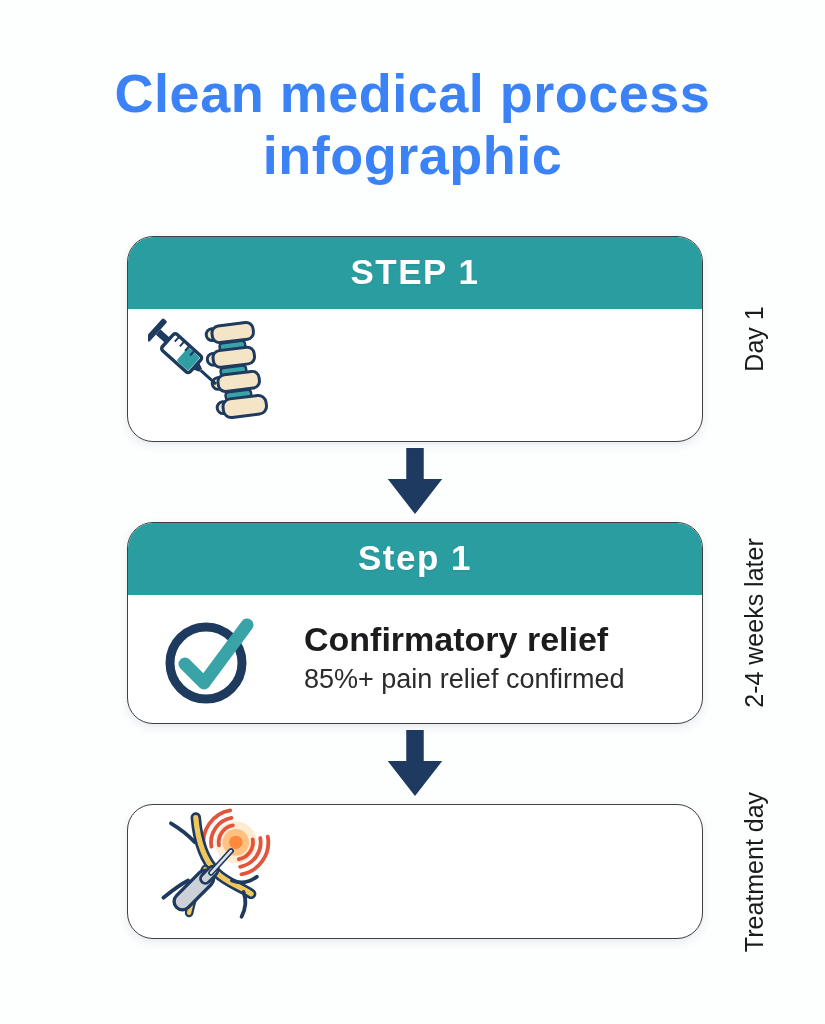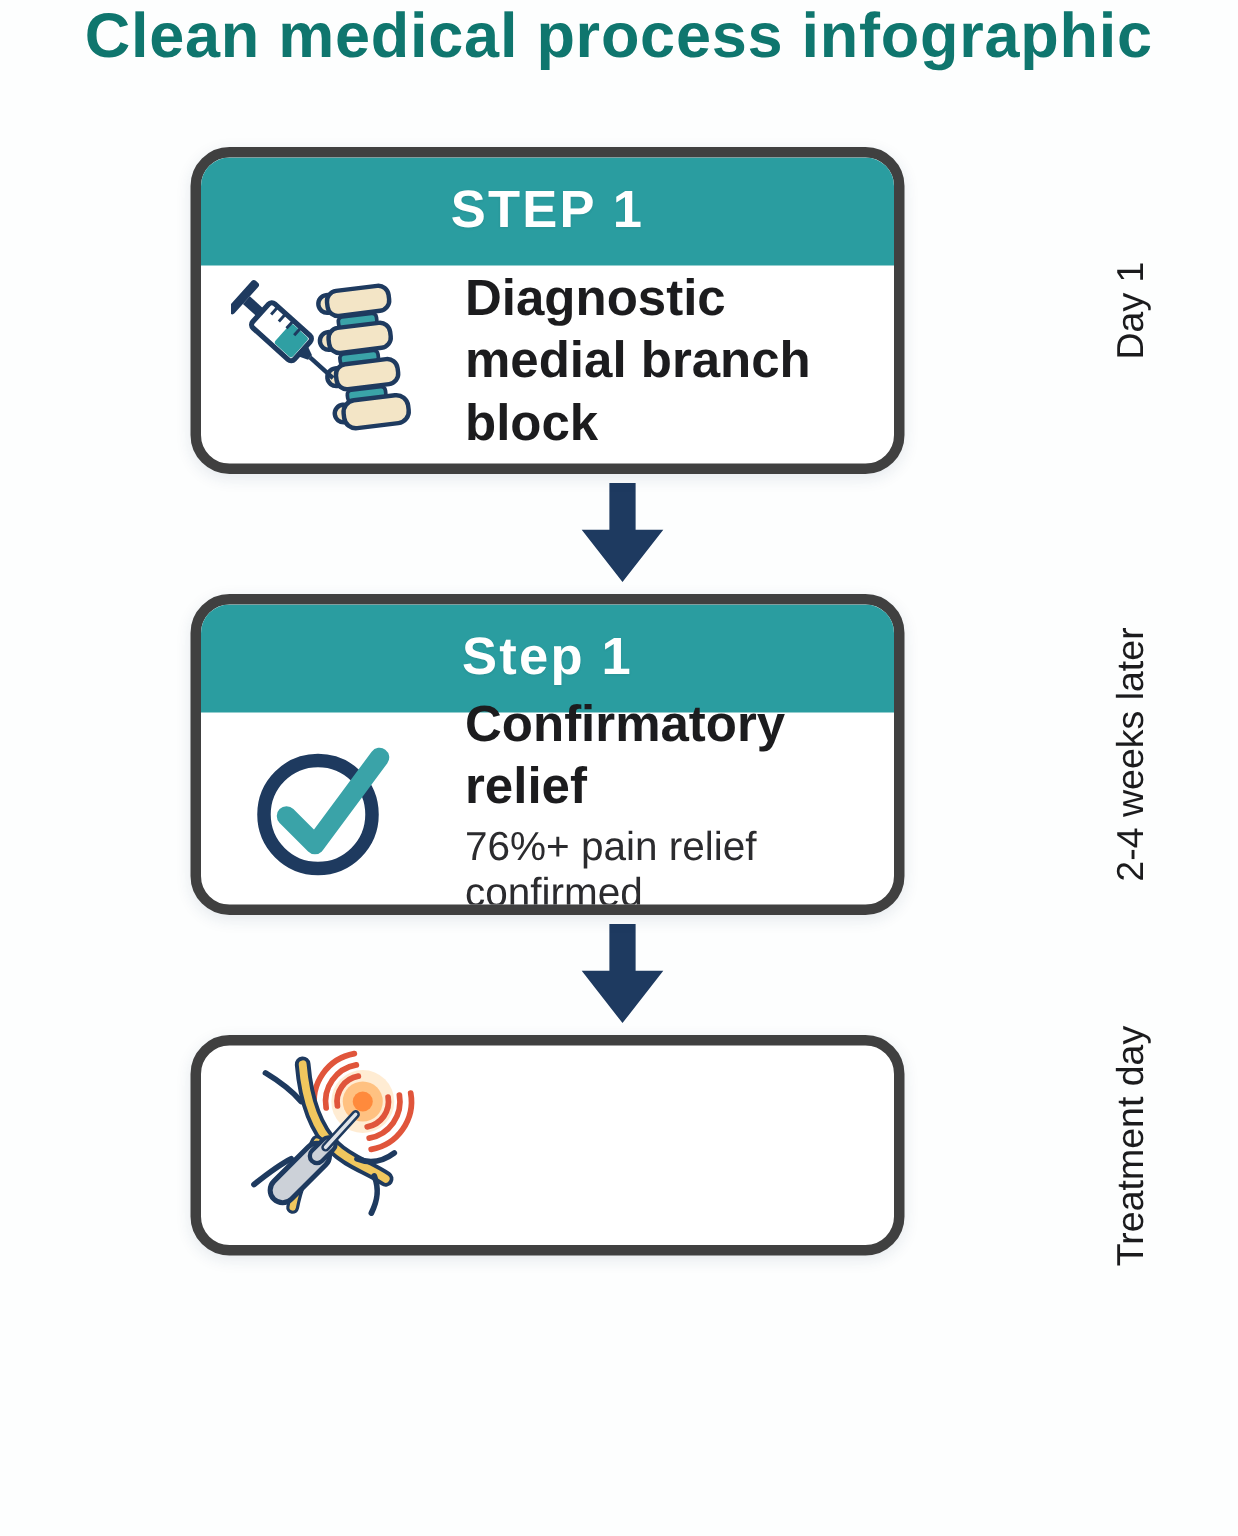--- a/index.html
+++ b/index.html
@@ -4,35 +4,36 @@
 <style>
   * { margin: 0; padding: 0; box-sizing: border-box; }
   html, body { width: 825px; height: 1024px; }
   body {
     background: #fdfefe;
     font-family: "Liberation Sans", sans-serif;
     overflow: hidden;
     position: relative;
   }
   .title {
+    margin-top: 62px;
     text-align: center;
-    font-size: 42px;
+    font-size: 54px;
     font-weight: 700;
     letter-spacing: 0.5px;
-    color: #0f766e;
+    color: #3b82f6;
   }
   .flow {
     width: 576px;
     margin: 50px 0 0 127px;
   }
   .step-row { position: relative; }
   .card {
-    width: 476px;
+    width: 576px;
     background: #ffffff;
-    border: 7px solid #404040;
+    border: 1px solid #404040;
     border-radius: 26px;
     overflow: hidden;
     box-shadow: 0 3px 10px rgba(30,58,95,0.10);
   }
   .card-header {
     background: #2a9da0;
     color: #ffffff;
     text-align: center;
     font-weight: 700;
     font-size: 35px;
@@ -130,23 +131,20 @@
                   <line x1="4" y1="-2" x2="11" y2="-2"></line>
                   <line x1="4" y1="5" x2="11" y2="5"></line>
                   <line x1="4" y1="12" x2="11" y2="12"></line>
                   <line x1="4" y1="19" x2="11" y2="19"></line>
                 </g>
                 <polygon points="-5,30 5,30 2,37 -2,37" fill="#1e3a5f"></polygon>
                 <line x1="0" y1="37" x2="0" y2="58" stroke="#1e3a5f" stroke-width="3"></line>
               </g>
             </svg>
           </span>
-          <div class="texts">
-            <div class="step-title">Diagnostic medial branch block</div>
-          </div>
         </div>
       </div>
       <div class="side-label">Day 1</div>
     </section>
 
     <div class="arrow">
       <svg width="72" height="68" viewBox="0 0 72 70">
         <path d="M 27,0 L 45,0 L 45,32 L 64,32 L 36,68 L 8,32 L 27,32 Z" fill="#1e3a60"></path>
       </svg>
     </div>
@@ -156,21 +154,21 @@
         <header class="card-header">Step 1</header>
         <div class="card-body body-2">
           <span class="icon-wrap">
             <svg width="100" height="100" viewBox="0 0 100 100">
               <circle cx="44" cy="56" r="36" fill="none" stroke="#1e3a5f" stroke-width="9"></circle>
               <path d="M 23,57 L 42,76 L 85,18" fill="none" stroke="#3aa3a8" stroke-width="13" stroke-linecap="round" stroke-linejoin="round"></path>
             </svg>
           </span>
           <div class="texts">
             <div class="step-title">Confirmatory relief</div>
-            <div class="step-subtitle">76%+ pain relief confirmed</div>
+            <div class="step-subtitle">85%+ pain relief confirmed</div>
           </div>
         </div>
       </div>
       <div class="side-label">2-4 weeks later</div>
     </section>
 
     <div class="arrow">
       <svg width="72" height="68" viewBox="0 0 72 70">
         <path d="M 27,0 L 45,0 L 45,32 L 64,32 L 36,68 L 8,32 L 27,32 Z" fill="#1e3a60"></path>
       </svg>

